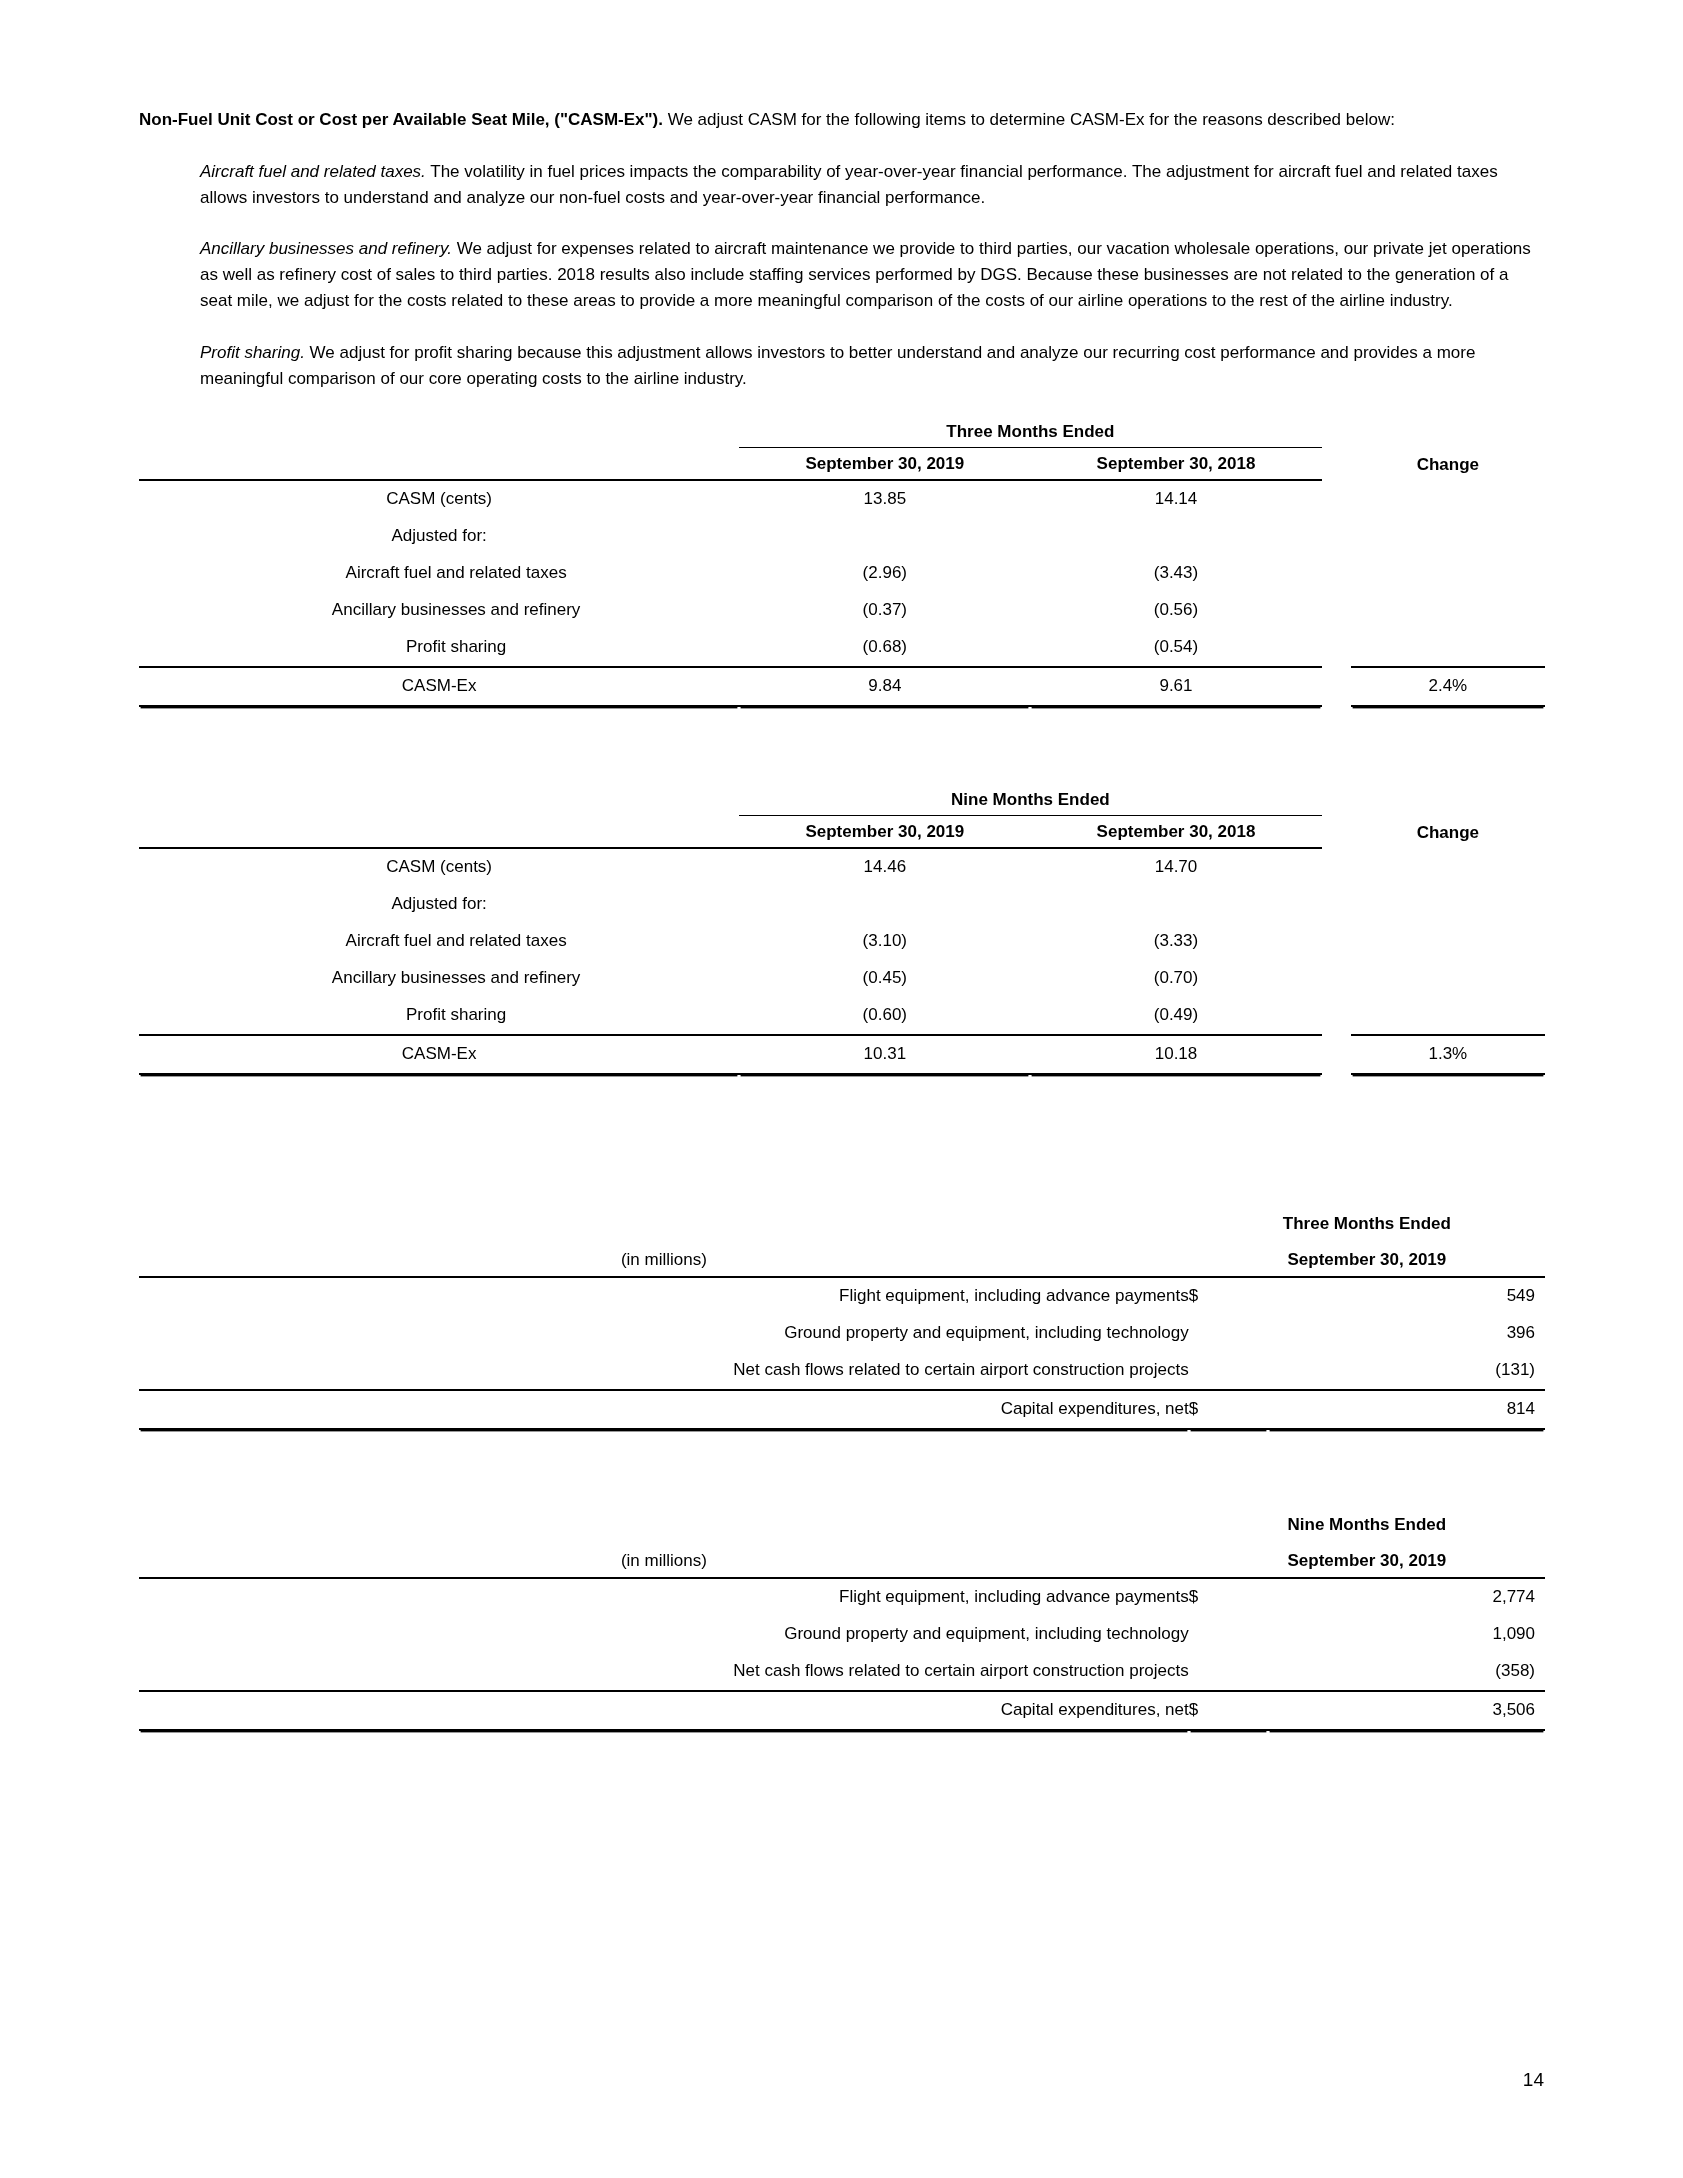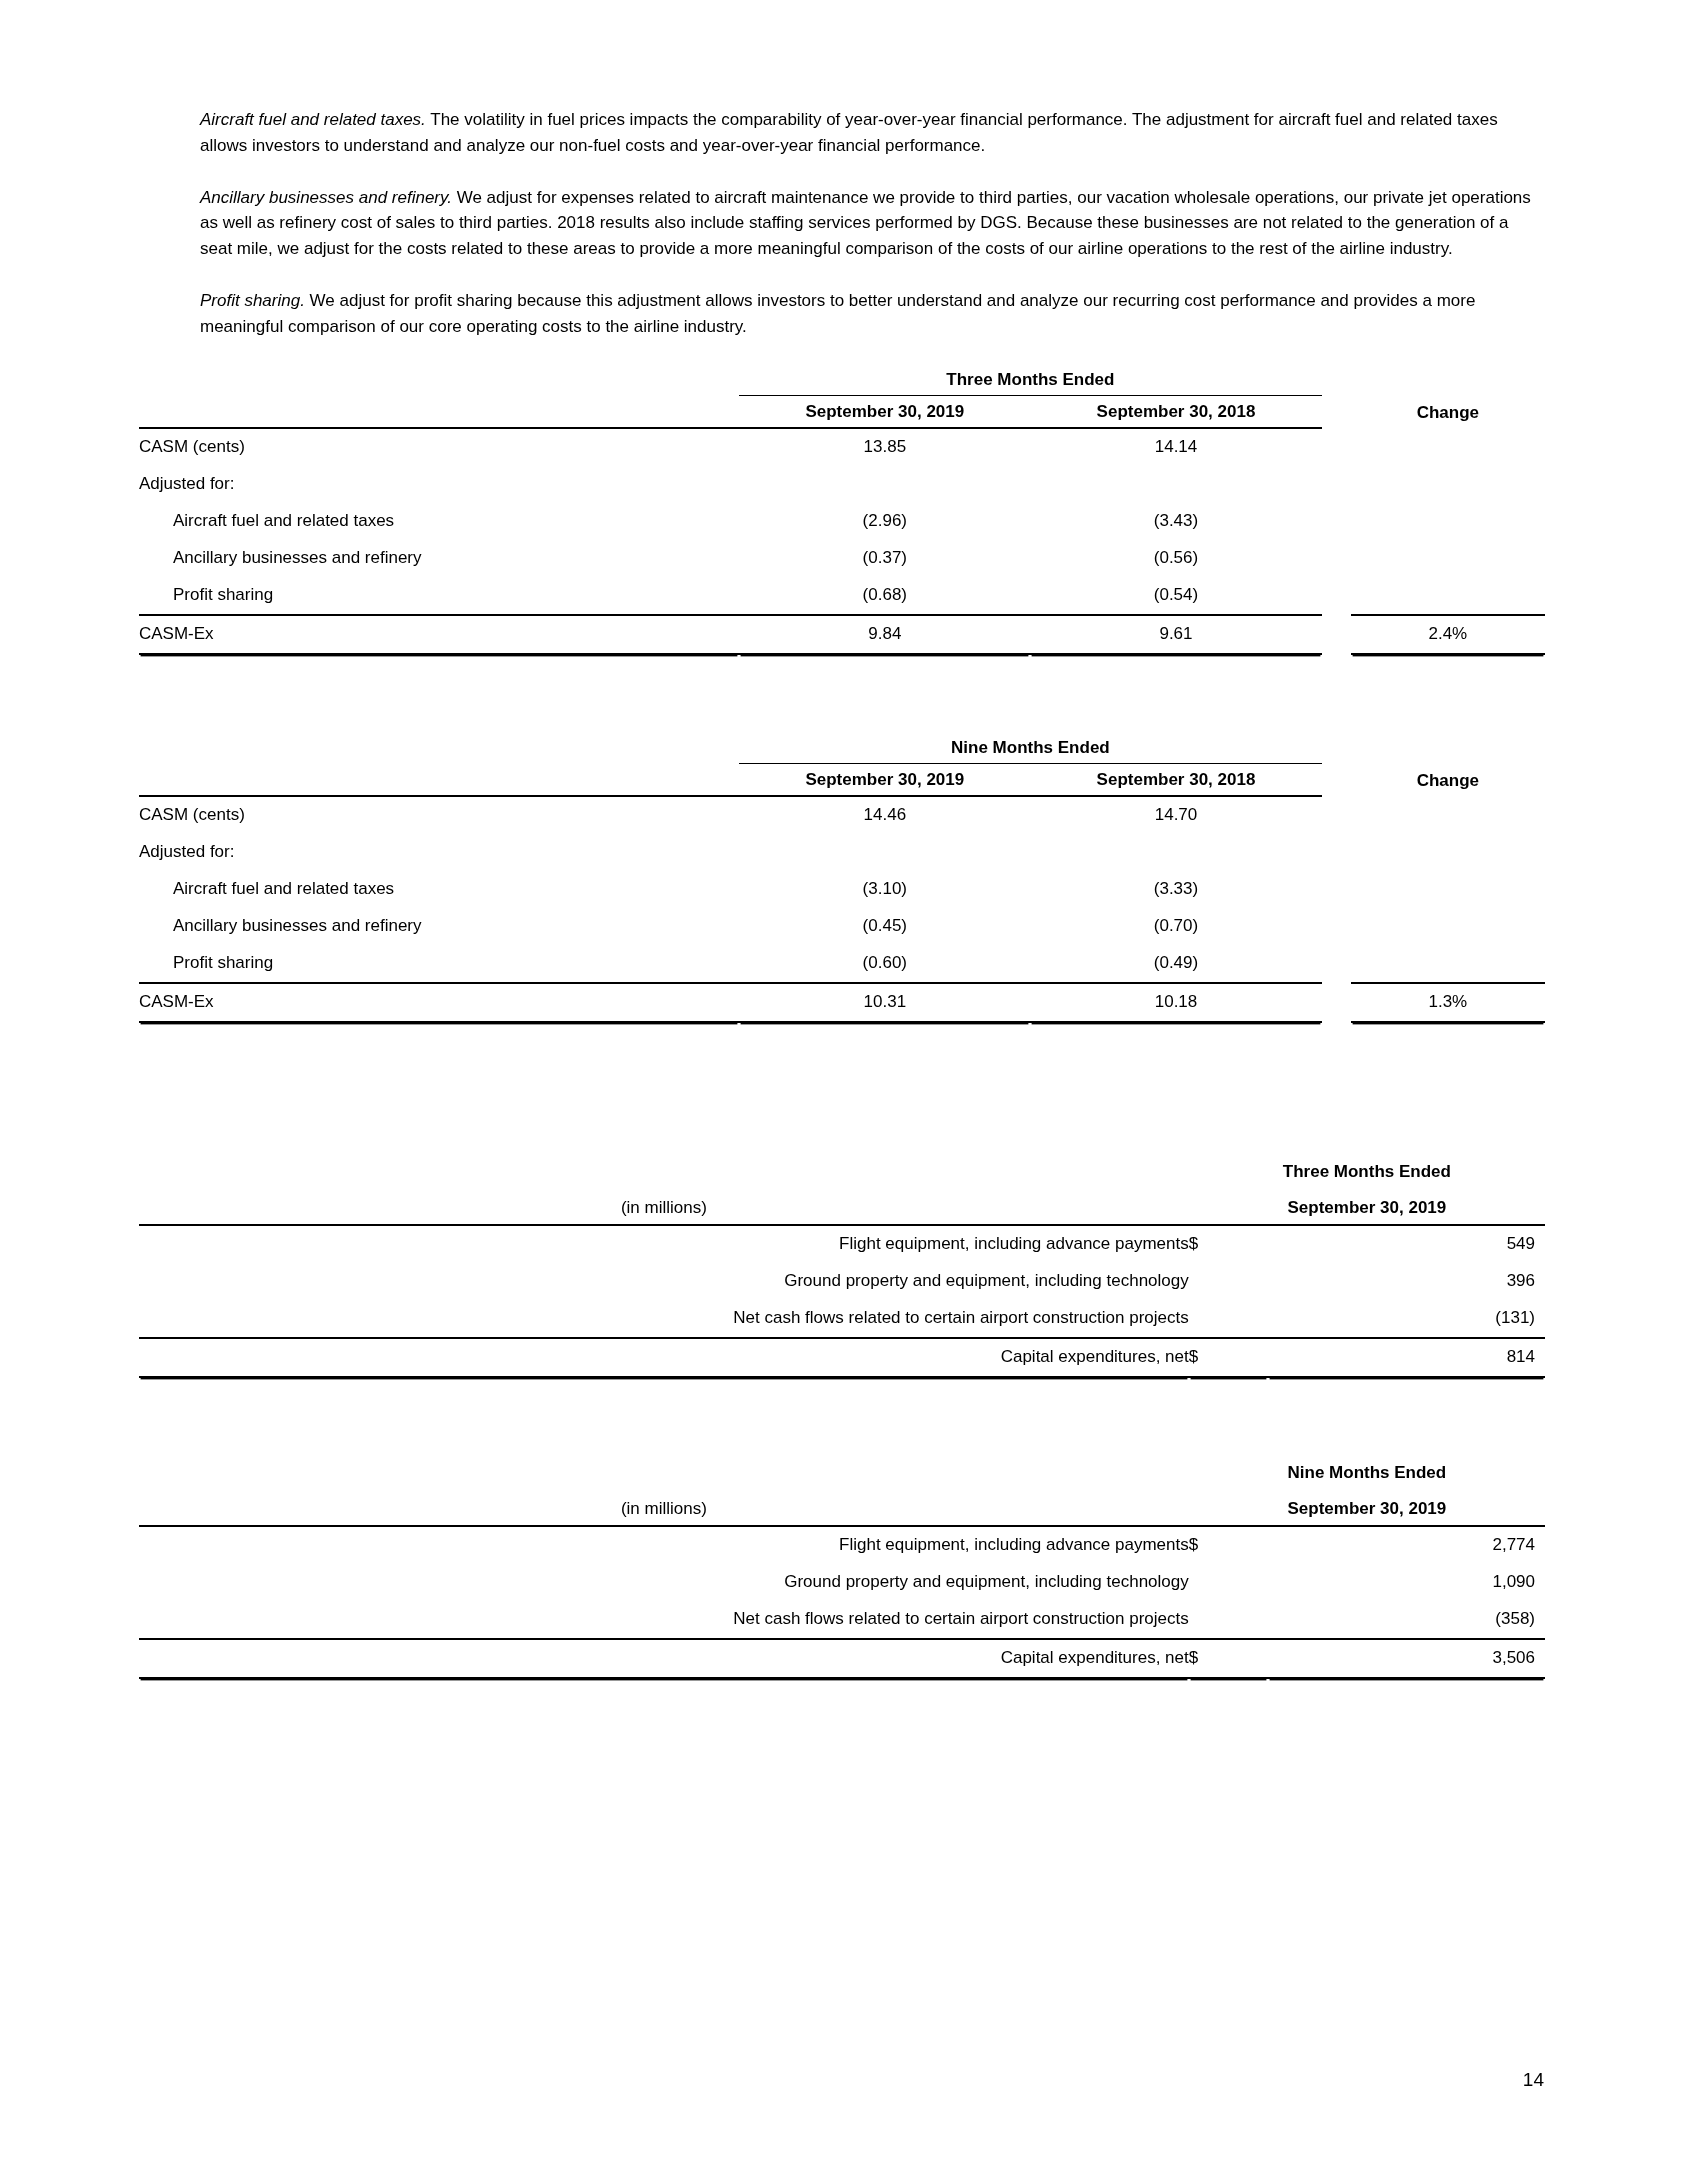--- a/index.html
+++ b/index.html
@@ -80,21 +80,21 @@
   .rule-bot  { border-bottom: 2.2px solid #000; }
   .rule-bot-thin { border-bottom: 1.6px solid #000; }
   .rule-dbl  {
     border-top: 2.2px solid #000;
     border-bottom: 2.2px solid #000;
     box-shadow: 0 4px 0 -1.6px #000;
   }
 
   .row-cell {
     padding: 8px 0 9px 0;
-    text-align: left;
+    text-align: center;
     font-size: 17px;
   }
   .row-num {
     padding: 8px 0 9px 0;
     text-align: center;
     font-size: 17px;
   }
   .row-sub { padding-left: 34px; }
 
   .tbl-gap { height: 53px; }
@@ -141,20 +141,21 @@
     font-size: 19px;
     text-align: right;
   }
 </style>
 </head>
 <body>
 
 <div class="page">
 <div class="content">
 
+  <p class="para-block"><span class="bold">Non-Fuel Unit Cost or Cost per Available Seat Mile, ("CASM-Ex").</span><span> We adjust CASM for the following items to determine CASM-Ex for the reasons described below:</span></p>
 
   <p class="indent"><span class="ital">Aircraft fuel and related taxes.</span><span> The volatility in fuel prices impacts the comparability of year-over-year financial performance. The adjustment for aircraft fuel and related taxes allows investors to understand and analyze our non-fuel costs and year-over-year financial performance.</span></p>
 
   <p class="indent"><span class="ital">Ancillary businesses and refinery.</span><span> We adjust for expenses related to aircraft maintenance we provide to third parties, our vacation wholesale operations, our private jet operations as well as refinery cost of sales to third parties. 2018 results also include staffing services performed by DGS. Because these businesses are not related to the generation of a seat mile, we adjust for the costs related to these areas to provide a more meaningful comparison of the costs of our airline operations to the rest of the airline industry.</span></p>
 
   <p class="indent"><span class="ital">Profit sharing.</span><span> We adjust for profit sharing because this adjustment allows investors to better understand and analyze our recurring cost performance and provides a more meaningful comparison of our core operating costs to the airline industry.</span></p>
 
   <div class="tbl-wrap">
   <table>
     <colgroup>

